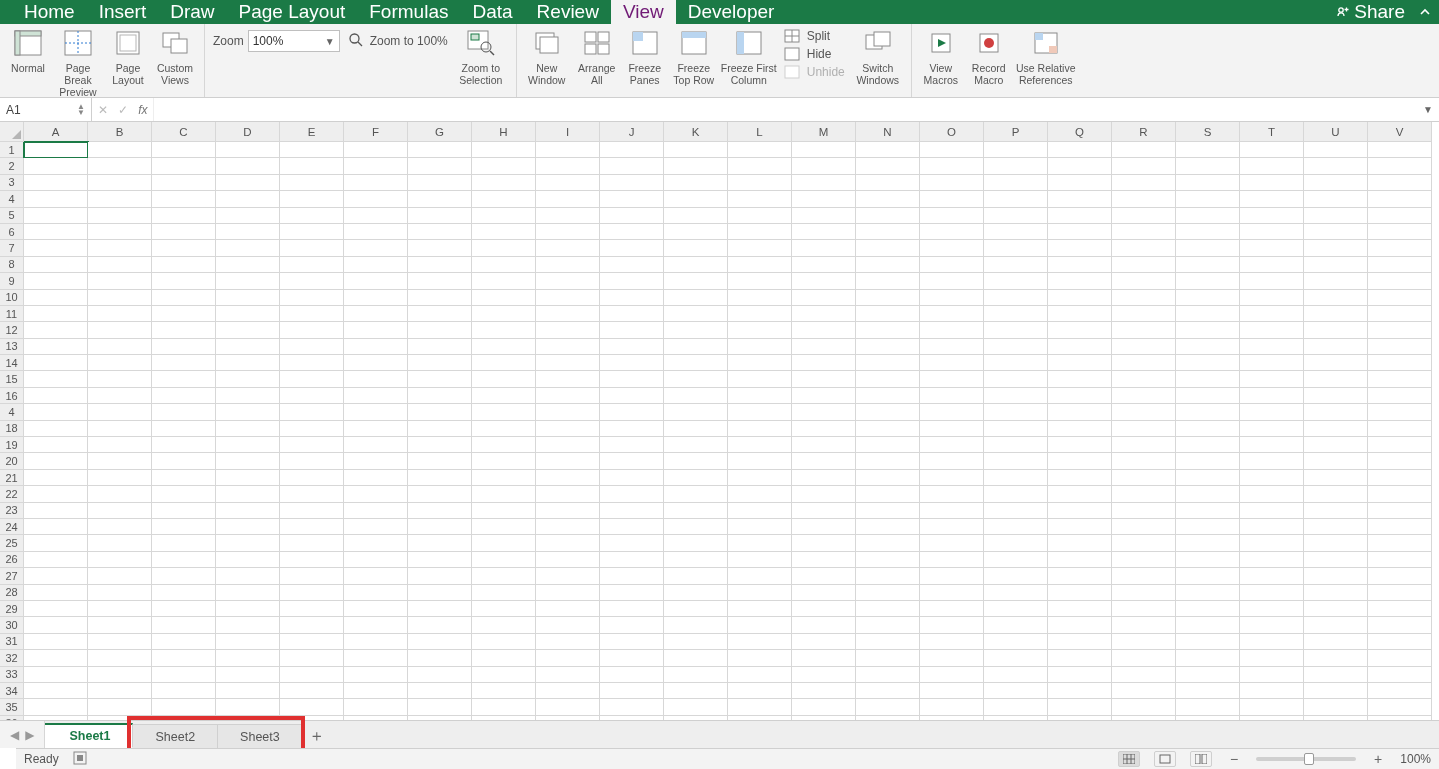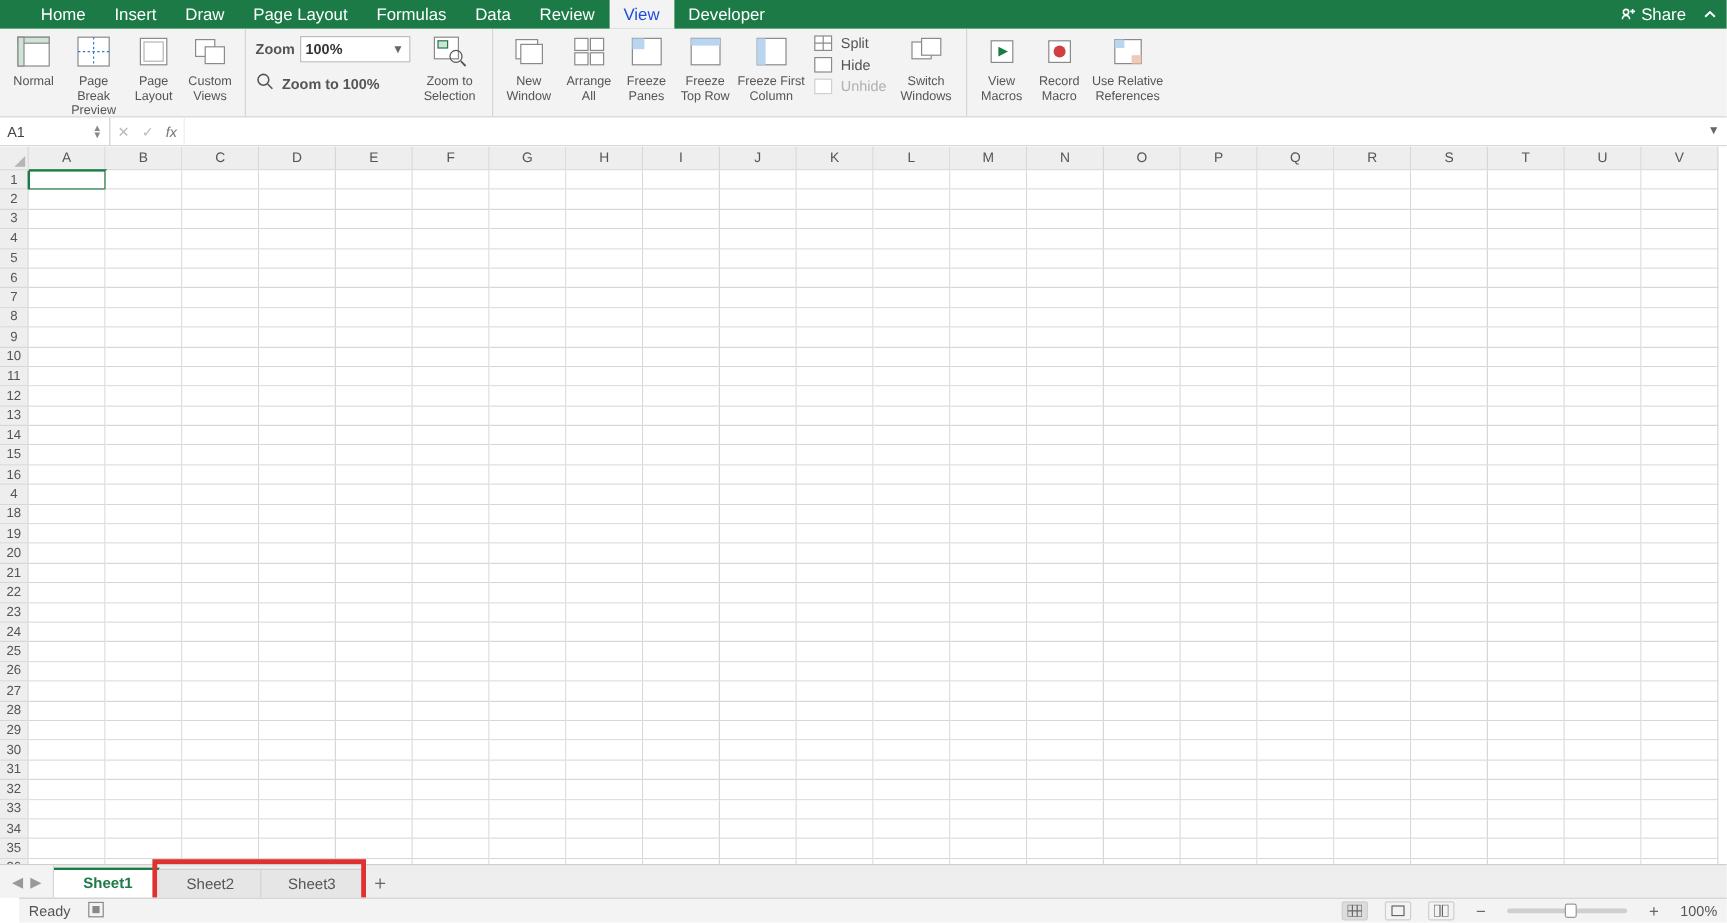--- a/index.html
+++ b/index.html
@@ -1,35 +1,35 @@
 <!DOCTYPE html>
 <html><head>
 <meta charset="utf-8">
 <style>
   * { box-sizing: border-box; margin: 0; padding: 0; }
   body { font-family: -apple-system, "Segoe UI", Arial, sans-serif; font-size: 12px; color: #333; background: #fff; width: 1439px; height: 769px; overflow: hidden; position: relative; }
   
-  .menubar { background: #1b7a46; height: 24px; display: flex; align-items: stretch; color: #fff; font-size: 14px; padding-left: 22px; }
+  .menubar { background: #1b7a46; height: 24px; display: flex; align-items: stretch; color: #fff; font-size: 19px; padding-left: 12px; }
   .menubar .menuitem { padding: 0 12px; display: flex; align-items: center; cursor: pointer; }
-  .menubar .menuitem.active { background: #f3f3f3; color: #1d4ed8; font-weight: 500; }
+  .menubar .menuitem.active { background: #f3f3f3; color: #701a75; font-weight: 500; }
   .menubar .spacer { flex: 1; }
   .menubar .share { display: flex; align-items: center; gap: 4px; padding: 0 6px; cursor: pointer; }
   .menubar .chev { padding: 0 8px; display:flex; align-items:center; cursor:pointer;}
   
   .ribbon { background: #f3f3f3; border-bottom: 1px solid #cfcfcf; height: 74px; display: flex; align-items: stretch; overflow: hidden; }
   .group { display: flex; align-items: flex-start; padding: 4px 6px 2px 6px; border-right: 1px solid #d6d6d6; gap: 2px; }
   .bigbtn { width: 52px; text-align: center; font-size: 10.5px; line-height: 12px; color: #555; cursor: pointer; display:flex; flex-direction:column; align-items:center; gap:4px; }
   .bigbtn .ic { width: 30px; height: 30px; display:flex; align-items:center; justify-content:center; }
   .bigbtn .ic svg { display:block; }
   .bigbtn.normal { width:44px;}
   .checkcol { display:flex; flex-direction:column; gap:6px; padding: 3px 4px 0 4px; font-size:12px; color:#555;}
   .checkcol label { display:flex; align-items:center; gap:6px; white-space:nowrap; cursor:pointer;}
   .checkcol input[type=checkbox]{ width:13px; height:13px; }
   .checkcol input:disabled + span { color:#b0b0b0;}
-  .zoomcol { display:flex; flex-direction:column; gap:8px; padding:2px 2px 0 2px;font-weight:bold; }
+  .zoomcol { display:flex; flex-direction:row; gap:8px; padding:2px 2px 0 2px; }
   .zoomrow { display:flex; align-items:center; gap:4px; font-size:12px; color:#555;}
   .zoominput { width:92px; height:22px; border:1px solid #bfbfbf; background:#fff; padding:0 4px; font-size:12px; color:#333; display:flex; align-items:center; justify-content:space-between; cursor:pointer;}
   .zoominput .dd { color:#666; font-size:10px;}
   .zoomto { display:flex; align-items:center; gap:6px; font-size:12px; color:#555; cursor:pointer;}
   .wnd-col { display:flex; flex-direction:column; gap:2px; padding:0 2px; font-size:12px; color:#555;}
   .wnd-col .row { display:flex; align-items:center; gap:6px; cursor:pointer; padding:1px 2px;}
   .wnd-col .row .sic { width:18px; height:14px; display:flex; align-items:center; justify-content:center;}
   .wnd-col .row.dis { color:#b0b0b0;}
   
   .fbar { height:24px; border-bottom:1px solid #cfcfcf; display:flex; align-items:stretch; background:#fff;}

